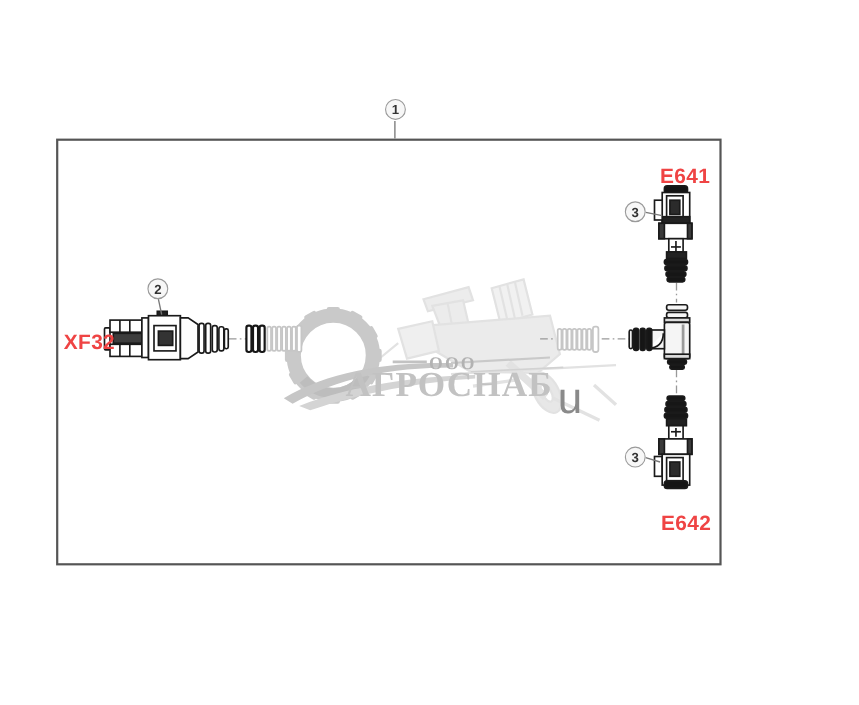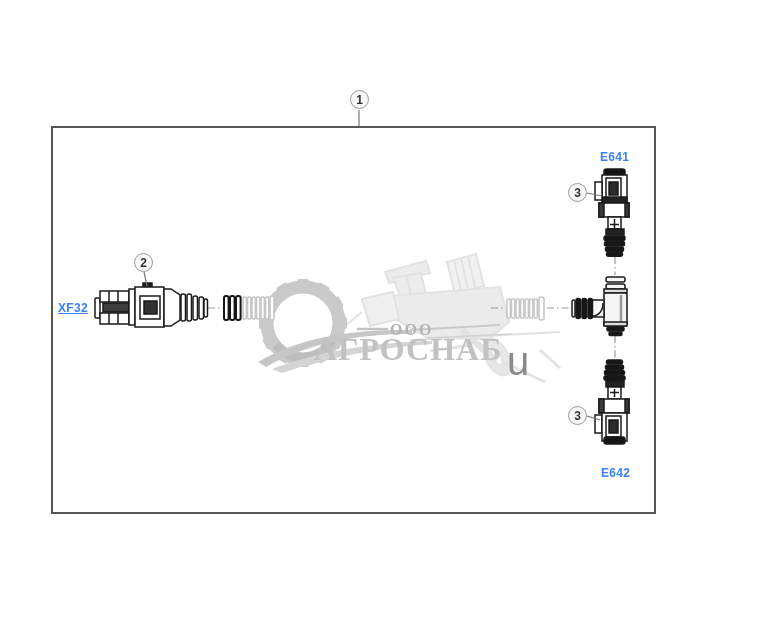--- a/index.html
+++ b/index.html
@@ -12,21 +12,21 @@
     border:2px solid #555;box-sizing:border-box;background:transparent;
   }
   .art{position:absolute;left:0;top:0;}
   .balloon{
     position:absolute;width:19px;height:19px;border-radius:50%;
     border:1.5px solid #9a9a9a;background:#f7f7f7;box-sizing:border-box;
     display:flex;align-items:center;justify-content:center;
     font-size:12px;font-weight:bold;color:#333;cursor:pointer;
   }
   .part-label{
-    position:absolute;font-weight:bold;font-size:12px;color:#3b82f6;
+    position:absolute;font-weight:bold;font-size:19px;color:#ef4444;
     letter-spacing:.3px;white-space:nowrap;text-align:center;
   }
 </style>
 </head>
 <body>
 
 <div class="stage">
 
   <div class="frame"></div>
 
@@ -237,17 +237,17 @@
   <div class="balloon" style="left:134px;top:253px;">
     <span>2</span>
   </div>
   <div class="balloon" style="left:568px;top:183px;">
     <span>3</span>
   </div>
   <div class="balloon" style="left:568px;top:406px;">
     <span>3</span>
   </div>
 
-  <div class="part-label" style="left:58px;top:301px;text-decoration:underline;">XF32</div>
+  <div class="part-label" style="left:58px;top:301px;">XF32</div>
   <div class="part-label" style="left:600px;top:150px;">E641</div>
   <div class="part-label" style="left:601px;top:466px;">E642</div>
 
 </div>
 
 </body></html>

